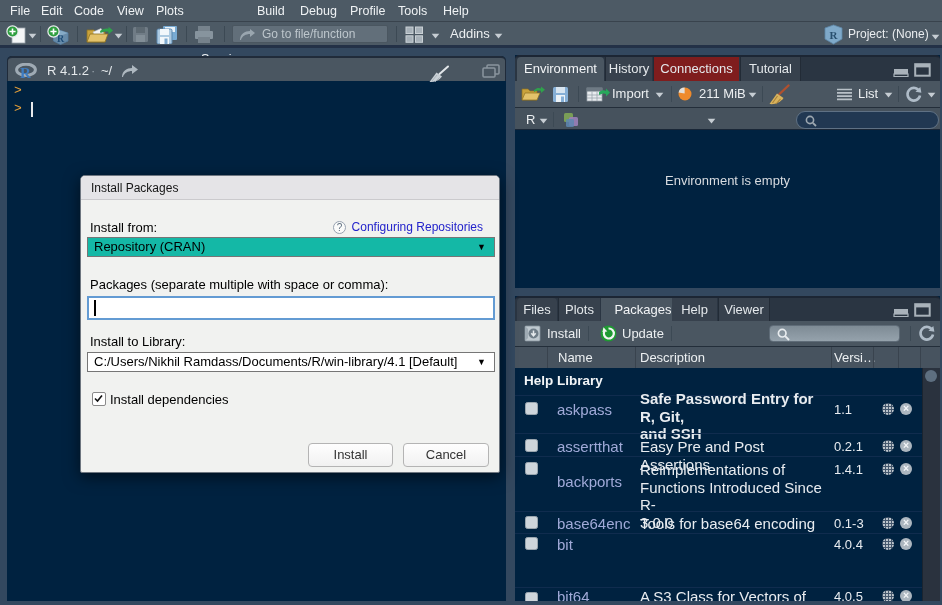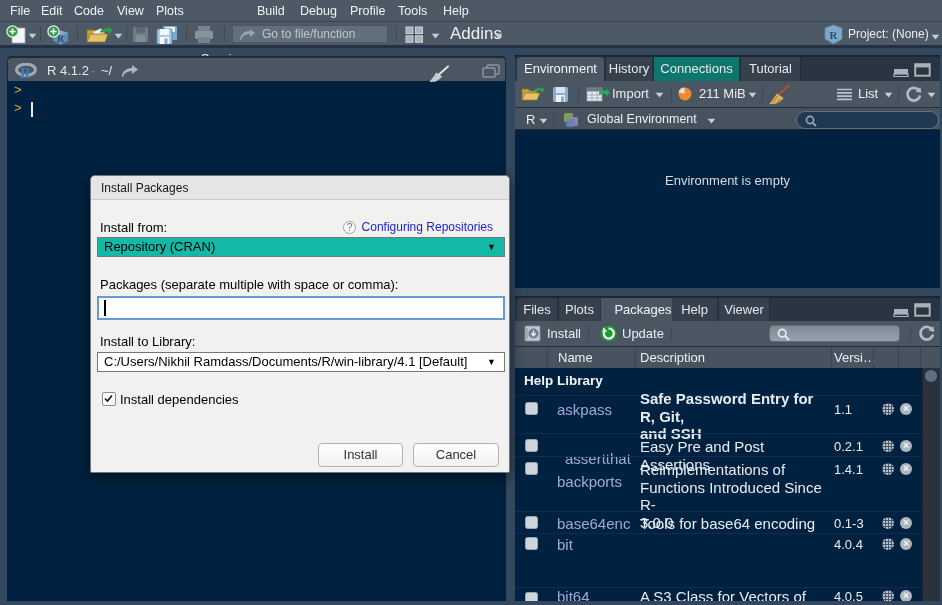--- a/index.html
+++ b/index.html
@@ -103,21 +103,21 @@
 
   <svg class="abs" style="left:405px;top:4px;" width="19" height="17" viewBox="0 0 19 17">
     <rect x="1" y="1" width="7" height="6.5" fill="#A7B1B9" stroke="#C9D0D5" stroke-width="1"></rect>
     <rect x="10.5" y="1" width="7" height="6.5" fill="#A7B1B9" stroke="#C9D0D5" stroke-width="1"></rect>
     <rect x="1" y="9.8" width="7" height="6.5" fill="#A7B1B9" stroke="#C9D0D5" stroke-width="1"></rect>
     <rect x="10.5" y="9.8" width="7" height="6.5" fill="#A7B1B9" stroke="#C9D0D5" stroke-width="1"></rect>
   </svg>
   <svg class="abs" style="left:431px;top:11px;" width="9" height="6" viewBox="0 0 9 6">
       <path d="M0.7 0.8 L8.3 0.8 L4.5 5.4 Z" fill="#C6CDD3"></path>
     </svg>
-  <span class="abs" style="left:450px;top:0;line-height:24px;font-size:17px;color:#ECEFF1;">Addins</span>
+  <span class="abs" style="left:450px;top:0;line-height:24px;font-size:13px;color:#ECEFF1;">Addins</span>
   <svg class="abs" style="left:494px;top:11px;" width="9" height="6" viewBox="0 0 9 6">
       <path d="M0.7 0.8 L8.3 0.8 L4.5 5.4 Z" fill="#C6CDD3"></path>
     </svg>
 
   <svg class="abs" style="left:823px;top:2px;" width="21" height="21" viewBox="0 0 21 21">
     <path d="M10.5 1 L19 4 V15 L10.5 20 L2 15 V4 Z" fill="#7FA9C9" stroke="#5E88A8" stroke-width="0.8"></path>
     <text x="10.5" y="15" font-size="11" fill="#29506F" font-family="Liberation Serif" font-weight="bold" text-anchor="middle">R</text>
   </svg>
   <span class="abs" style="left:848px;top:0;line-height:24px;font-size:12px;color:#E9ECEF;">Project: (None)</span>
   <svg class="abs" style="left:931px;top:12px;" width="9" height="6" viewBox="0 0 9 6">
@@ -155,21 +155,21 @@
     <div style="position:absolute;left:7px;top:20px;">&gt;</div>
     <div style="position:absolute;left:24px;top:21px;width:1.5px;height:15px;background:#E8EAEC;"></div>
   </div>
 </div>
 
 <div class="abs" id="env-pane" style="left:515px;top:55px;width:425px;height:233px;background:#002240;">
 
   <div class="abs" id="env-tabs" style="left:0;top:0;width:425px;height:26px;background:#2A3542;border-top:2px solid #1C2634;border-radius:4px 4px 0 0;">
     <div class="abs" style="left:2px;top:0;width:87px;height:24px;background:#4A5661;border-radius:4px 4px 0 0;text-align:center;line-height:24px;font-size:13px;color:#F2F4F6;">Environment</div>
     <div class="abs" style="left:90px;top:0;width:47px;height:24px;background:#37414D;border-left:1px solid #222B36;text-align:center;line-height:24px;font-size:13px;color:#E4E8EB;">History</div>
-    <div class="abs" style="left:138px;top:0;width:86px;height:24px;background:#0f766e;border-left:1px solid #222B36;text-align:center;line-height:24px;font-size:13px;color:#E4E8EB;">Connections</div>
+    <div class="abs" style="left:138px;top:0;width:86px;height:24px;background:#7f1d1d;border-left:1px solid #222B36;text-align:center;line-height:24px;font-size:13px;color:#E4E8EB;">Connections</div>
     <div class="abs" style="left:225px;top:0;width:61px;height:24px;background:#37414D;border-left:1px solid #222B36;border-right:1px solid #222B36;text-align:center;line-height:24px;font-size:13px;color:#E4E8EB;">Tutorial</div>
     <svg class="abs" style="left:378px;top:12px;" width="16" height="8" viewBox="0 0 16 8">
         <rect x="1" y="0" width="14" height="5" fill="#A9B2BA"></rect>
         <rect x="1" y="5" width="14" height="2.6" fill="none" stroke="#A9B2BA" stroke-width="1.2"></rect>
       </svg>
     <svg class="abs" style="left:399px;top:6px;" width="17" height="14" viewBox="0 0 17 14">
         <rect x="1.2" y="1.2" width="14.5" height="11.5" fill="none" stroke="#A9B2BA" stroke-width="2"></rect>
         <rect x="1.2" y="1.2" width="14.5" height="3.2" fill="#A9B2BA"></rect>
       </svg>
   </div>
@@ -240,21 +240,20 @@
     <span class="abs" style="left:11px;top:0;line-height:23px;font-size:13px;color:#ECEFF1;">R</span>
     <svg class="abs" style="left:24px;top:10px;" width="9" height="6" viewBox="0 0 9 6">
         <path d="M0.7 0.8 L8.3 0.8 L4.5 5.4 Z" fill="#C6CDD3"></path>
       </svg>
     <div class="sep" style="left:38px;top:4px;height:15px;"></div>
     <svg class="abs" style="left:47px;top:4px;" width="18" height="16" viewBox="0 0 18 16">
       <rect x="2" y="1" width="9" height="9" rx="1.5" fill="#7A9E56"></rect>
       <rect x="7" y="5" width="9" height="9" rx="1.5" fill="#9A7FB8" fill-opacity="0.9"></rect>
       <rect x="4" y="7" width="8" height="8" rx="1.5" fill="#5E87B0" fill-opacity="0.85"></rect>
     </svg>
-    <span class="abs" style="left:72px;top:0;line-height:23px;font-size:12.5px;color:#ECEFF1;">Global Environment</span>
     <svg class="abs" style="left:192px;top:10px;" width="9" height="6" viewBox="0 0 9 6">
         <path d="M0.7 0.8 L8.3 0.8 L4.5 5.4 Z" fill="#C6CDD3"></path>
       </svg>
     <div class="abs" style="left:281px;top:3px;width:143px;height:18px;background:#213852;border:1px solid #5F7184;border-radius:9px;">
       <svg style="position:absolute;left:8px;top:3px;" width="12" height="12" viewBox="0 0 12 12">
         <circle cx="5" cy="5" r="3.6" fill="none" stroke="#9CA7B0" stroke-width="1.6"></circle>
         <path d="M7.8 7.8 L11 11" stroke="#9CA7B0" stroke-width="1.8"></path>
       </svg>
     </div>
   </div>
@@ -329,21 +328,21 @@
 
     <div class="cb" style="left:10px;top:34px;"></div>
     <span class="pname" style="left:42px;top:33px;">askpass</span>
     <div class="pdesc" style="left:125px;top:22px;font-weight:bold;">Safe Password Entry for R, Git,<br>and SSH</div>
     <span class="pver" style="left:319px;top:33px;">1.1</span>
     <div class="globe" style="left:367px;top:35px;"></div>
     <div class="xic" style="left:385px;top:35px;"></div>
     <div class="abs rowline" style="left:0;top:65px;"></div>
 
     <div class="cb" style="left:10px;top:71px;"></div>
-    <span class="pname" style="left:42px;top:82px;margin-left:8px;">assertthat</span>
+    <span class="pname" style="left:42px;top:70px;">assertthat</span>
     <div class="pdesc" style="left:125px;top:70px;">Easy Pre and Post Assertions</div>
     <span class="pver" style="left:319px;top:70px;">0.2.1</span>
     <div class="globe" style="left:367px;top:72px;"></div>
     <div class="xic" style="left:385px;top:72px;"></div>
     <div class="abs rowline" style="left:0;top:88px;"></div>
 
     <div class="cb" style="left:10px;top:94px;"></div>
     <span class="pname" style="left:42px;top:93px;margin-top:12px;">backports</span>
     <div class="pdesc" style="left:125px;top:93px;">Reimplementations of<br>Functions Introduced Since R-<br>3.0.0</div>
     <span class="pver" style="left:319px;top:93px;">1.4.1</span>
@@ -371,21 +370,21 @@
     <div class="pdesc" style="left:125px;top:220px;">A S3 Class for Vectors of 64bit</div>
     <span class="pver" style="left:319px;top:220px;">4.0.5</span>
     <div class="globe" style="left:367px;top:222px;"></div>
     <div class="xic" style="left:385px;top:222px;"></div>
 
     <div class="abs" style="left:407px;top:0;width:18px;height:233px;background:#2A323E;border-left:1px solid #1A2430;"></div>
     <div class="abs" style="left:410px;top:2px;width:12px;height:12px;border-radius:50%;background:#5E6F80;"></div>
   </div>
 </div>
 
-<div class="abs" id="dialog" style="left:90px;top:175px;width:420px;height:298px;background:#F1F2F0;border:1px solid #6E7680;border-radius:5px 5px 2px 2px;box-shadow:0 4px 16px rgba(0,0,0,0.55);">
+<div class="abs" id="dialog" style="left:80px;top:175px;width:420px;height:298px;background:#F1F2F0;border:1px solid #6E7680;border-radius:5px 5px 2px 2px;box-shadow:0 4px 16px rgba(0,0,0,0.55);">
   <div class="abs" style="left:0;top:0;width:418px;height:24px;background:#E5E4E7;border-bottom:1px solid #CBCACD;border-radius:4px 4px 0 0;">
     <span style="position:absolute;left:10px;top:0;line-height:24px;font-size:12px;color:#151515;">Install Packages</span>
   </div>
   <div class="abs" style="left:9px;top:44px;font-size:13px;color:#000;">Install from:</div>
   <div class="abs" style="left:252px;top:45px;width:13px;height:13px;border:1px solid #97A2B0;border-radius:50%;color:#5F6F80;font-size:10px;text-align:center;line-height:12px;background:#FAFBFA;">?</div>
   <div class="abs" style="right:16px;top:44px;font-size:12px;color:#2323CB;">Configuring Repositories</div>
 
   <div class="abs" style="left:6px;top:61px;width:408px;height:20px;background:#14b8a6;border:1px solid #767676;">
     <span style="position:absolute;left:6px;top:0;line-height:18px;font-size:13px;color:#000;">Repository (CRAN)</span>
     <span style="position:absolute;right:8px;top:0;line-height:18px;font-size:9px;color:#000;">▼</span>

